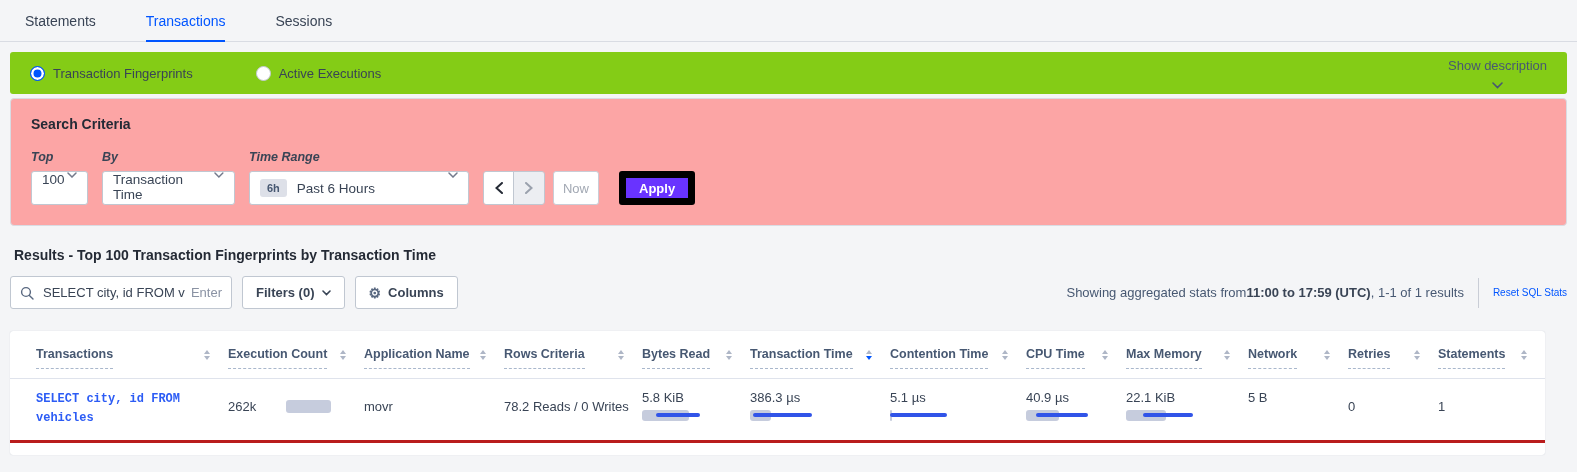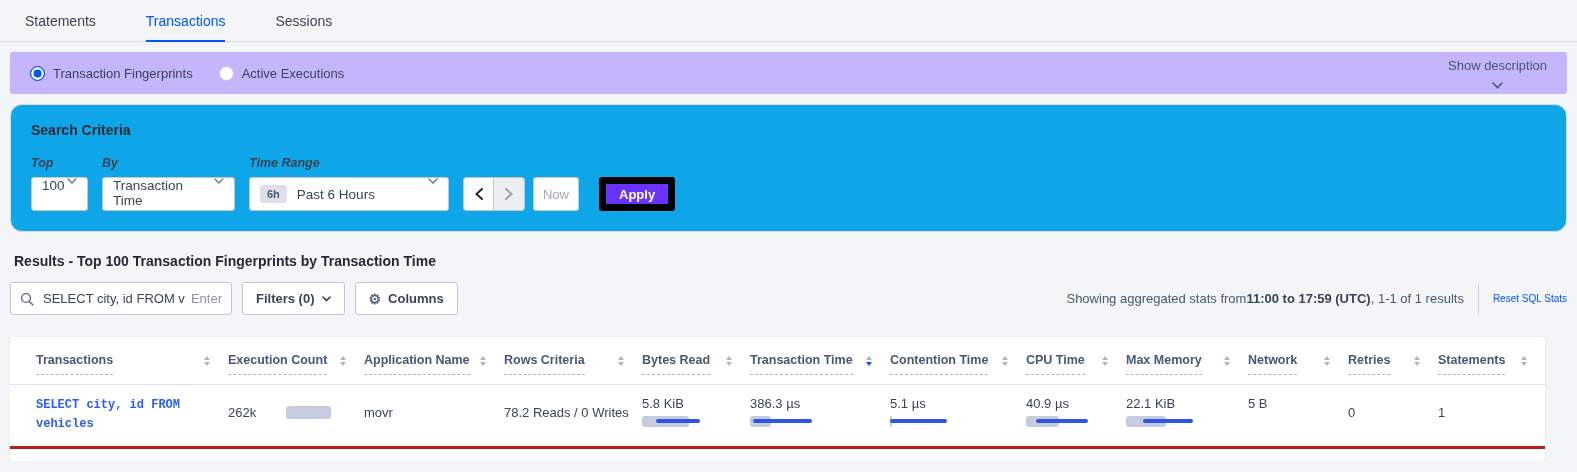--- a/index.html
+++ b/index.html
@@ -7,38 +7,38 @@
   body {
     width:1577px; height:472px; overflow:hidden; position:relative;
     background:#f4f5f7; color:#394455;
     font-family:"Liberation Sans", sans-serif; font-size:13px;
   }
   
   .tabbar { height:42px; border-bottom:1px solid #d9dce3; display:flex; align-items:flex-end; padding-left:25px; gap:50px; }
   .tab { font-size:14px; color:#394455; padding-bottom:12px; cursor:pointer; }
   .tab.active { color:#0055ff; border-bottom:2px solid #0055ff; margin-bottom:-1px; padding-bottom:11px; }
   
-  .view-bar { margin:10px 10px 0; background:#c4b5fd; height:42px; border-radius:3px; display:flex; align-items:center; padding:0 20px; }
+  .view-bar { margin:10px 10px 0; background:#84cc16; height:42px; border-radius:3px; display:flex; align-items:center; padding:0 20px;gap:37px; }
   .radio-opt { display:flex; align-items:center; cursor:pointer; }
   .radio-opt + .radio-opt { margin-left:26px; }
   .radio { width:15px; height:15px; border-radius:50%; flex:0 0 auto; }
   .radio.on { background:#0055ff; box-shadow:inset 0 0 0 2.5px #fff; border:1.5px solid #0055ff; }
   .radio.off { background:#fff; border:1px solid #c3c8d4; }
   .radio-label { margin-left:8px; font-size:13px; color:#394455; }
   .show-desc { margin-left:auto; display:flex; align-items:center; gap:9px; font-size:13px; color:#475872; cursor:pointer;flex-direction:column; }
   
-  .criteria { margin:10px 10px 0; background:#0ea5e9; border:1px solid #d9dce3; border-radius:12px; padding:17px 20px 20px; }
+  .criteria { margin:4px 10px 0; background:#fca5a5; border:1px solid #d9dce3; border-radius:4px; padding:17px 20px 20px; }
   .criteria-title { font-size:14px; font-weight:700; color:#242a35; margin-bottom:18px; }
   .fields { display:flex; align-items:flex-end; }
   .fgroup { display:flex; flex-direction:column; margin-right:14px; }
   .flabel { font-size:12.5px; font-weight:700; color:#394455; margin-bottom:7px;font-style:italic; }
   .select { height:34px; border:1px solid #c0c7d1; border-radius:3px; background:#fff; display:flex; justify-content:space-between; padding:0 10px; font-size:13.5px; color:#394455; cursor:pointer; }
   .sel-top { width:57px; }
   .sel-by { width:133px; }
-  .sel-time { width:200px; }
+  .sel-time { width:220px; }
   .badge6h { background:#dde0e8; border-radius:3px; font-size:11px; font-weight:700; color:#475872; padding:3px 7px; margin-right:10px; }
   .time-left { display:flex; align-items:center; }
   .arrows { display:flex; height:34px; border:1px solid #c0c7d1; border-radius:3px; overflow:hidden; }
   .arrow-btn { width:30px; display:flex; align-items:center; justify-content:center; cursor:pointer; }
   .arrow-btn.prev { background:#fff; border-right:1px solid #c0c7d1; }
   .arrow-btn.next { background:#eceef2; }
   .now-btn { margin-left:8px; width:46px; height:34px; border:1px solid #c9cdd6; border-radius:3px; background:#fff; color:#a2a8b3; font-size:13px; display:flex; align-items:center; justify-content:center; cursor:pointer; }
   .apply-btn { margin-left:20px; height:34px; padding:0 13px; background:#6933ff; border:7px solid #000000; border-radius:3px; color:#fff; font-size:13px; font-weight:700; display:flex; align-items:center; justify-content:center; cursor:pointer; }
   
   .results-title { margin:21px 0 13px 14px; font-size:14px; font-weight:700; color:#242a35; }

